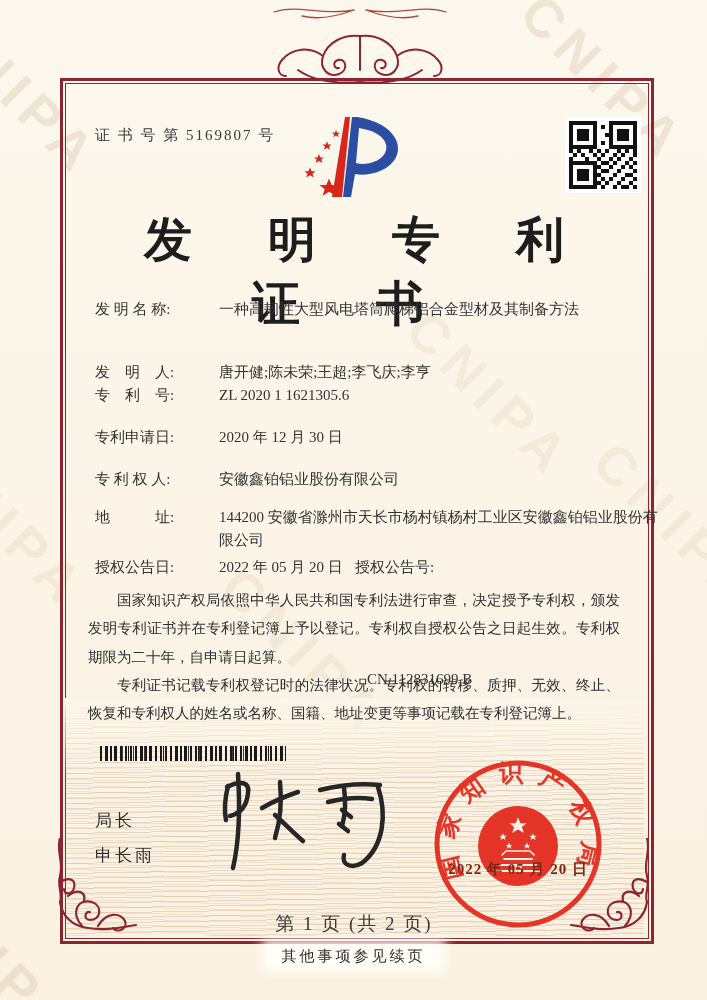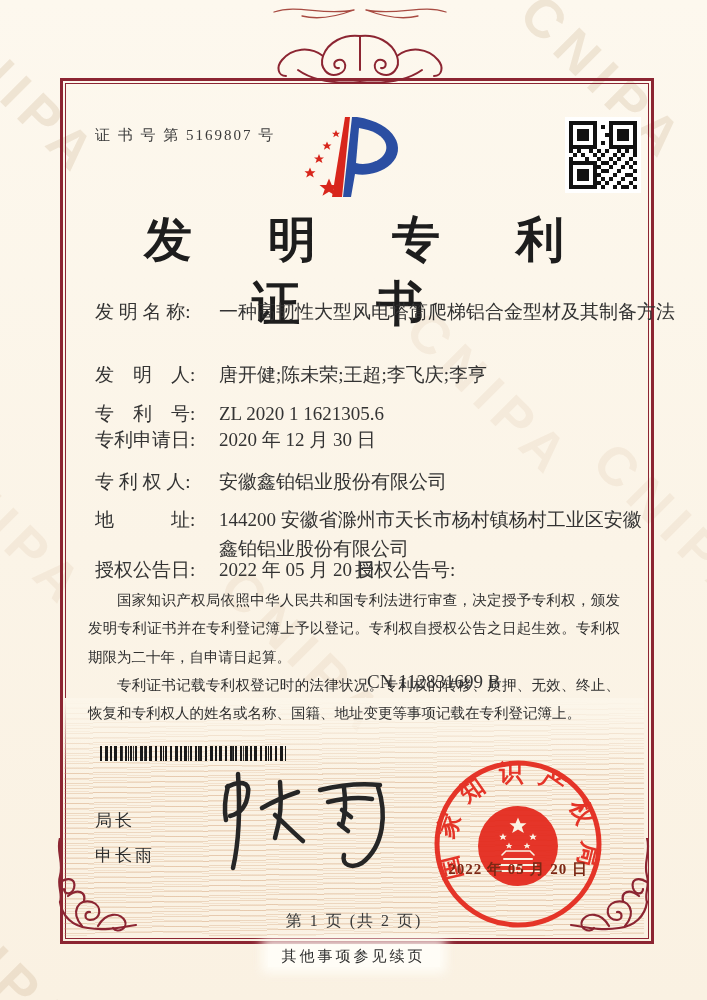--- a/index.html
+++ b/index.html
@@ -27,21 +27,21 @@
       repeating-linear-gradient(179deg, rgba(205,149,103,0.30) 0 1px, rgba(0,0,0,0) 1px 5px),
       repeating-linear-gradient(181.5deg, rgba(205,149,103,0.18) 0 1px, rgba(0,0,0,0) 1px 6px);
   }
   .wave-zone::before{content:""; position:absolute; left:0; top:0; right:0; height:80px;
     background:linear-gradient(180deg,#fcf6ea 0%, rgba(252,246,234,0) 100%);}
   .cert-no{position:absolute; left:95px; top:126px; font-size:15px; letter-spacing:2px; color:#3b3b3b;}
   .logo{position:absolute; left:293px; top:103px; width:122px; height:104px;}
   .qr{position:absolute; left:565px; top:117px; width:76px; height:76px;}
   .title{position:absolute; left:60px; top:208px; width:588px; text-align:center;
     font-size:48px; font-weight:700; letter-spacing:32px; text-indent:32px; color:#1d1d1d;}
-  .row{position:absolute; left:95px; display:flex; font-size:19px; color:#333; line-height:1.5;}
+  .row{position:absolute; left:95px; display:flex; font-size:15px; color:#333; line-height:1.5;}
   .row .lab{flex:0 0 112px; white-space:nowrap;}
   .row .val{margin-left:12px;}
   .row.addr .val{width:440px;}
   .row.grant2{left:355px;flex-direction:column;}
   .paras{position:absolute; left:88px; top:586px; width:532px; font-size:14.5px;
     line-height:1.95; text-align:justify; color:#2f2f2f;}
   .paras p{margin:0; text-indent:2em;}
   .barcode{position:absolute; left:100px; top:746px; width:186px; height:15px;
     background:
       repeating-linear-gradient(90deg,#191919 0 2px, rgba(0,0,0,0) 2px 5px),
@@ -50,21 +50,21 @@
   }
   .signer{position:absolute; left:95px; top:804px;
     font-family:"Liberation Sans","DejaVu Sans",sans-serif; font-size:17px;
     color:#2e2e2e; letter-spacing:3px; line-height:2.05;}
   .signature{position:absolute; left:192px; top:766px; width:206px; height:112px;}
   .seal{position:absolute; left:432px; top:758px; width:172px; height:172px;}
   .seal svg{opacity:0.93;}
   .seal-date{position:absolute; left:0; top:102px; width:100%; text-align:center;
     font-size:15px; font-weight:700; color:#7c2815; letter-spacing:1px; white-space:nowrap;}
   .page-num{position:absolute; left:60px; top:911px; width:588px; text-align:center;
-    font-size:16px; letter-spacing:2px; color:#3a3a3a;}
+    font-size:19px; letter-spacing:2px; color:#3a3a3a;}
   .footer-note{position:absolute; left:0; top:947px; width:707px; text-align:center; font-size:15px; color:#2f2f2f; letter-spacing:3px;}
   .footer-note span{background:rgba(255,254,248,0.9); padding:3px 14px; box-shadow:0 0 10px 6px rgba(255,254,248,0.9);text-align:right;}
   .ornament{position:absolute; pointer-events:none;}
   .top-crest{left:268px; top:2px; width:184px; height:102px;}
   .fl-left{left:48px; top:838px; width:104px; height:104px;}
   .fl-right{right:48px; top:838px; width:104px; height:104px; transform:scaleX(-1);}
 </style>
 </head>
 <body>
 
@@ -164,21 +164,21 @@
   <div class="title">发 明 专 利 证 书</div>
 
   <div class="row" style="top:298px;">
     <span class="lab">发 明 名 称:</span>
     <span class="val">一种高韧性大型风电塔筒爬梯铝合金型材及其制备方法</span>
   </div>
   <div class="row" style="top:361px;">
     <span class="lab">发　明　人:</span>
     <span class="val">唐开健;陈未荣;王超;李飞庆;李亨</span>
   </div>
-  <div class="row" style="top:400px;">
+  <div class="row" style="top:384px;">
     <span class="lab">专　利　号:</span>
     <span class="val">ZL 2020 1 1621305.6</span>
   </div>
   <div class="row" style="top:426px;">
     <span class="lab">专利申请日:</span>
     <span class="val">2020 年 12 月 30 日</span>
   </div>
   <div class="row" style="top:468px;">
     <span class="lab">专 利 权 人:</span>
     <span class="val">安徽鑫铂铝业股份有限公司</span>

